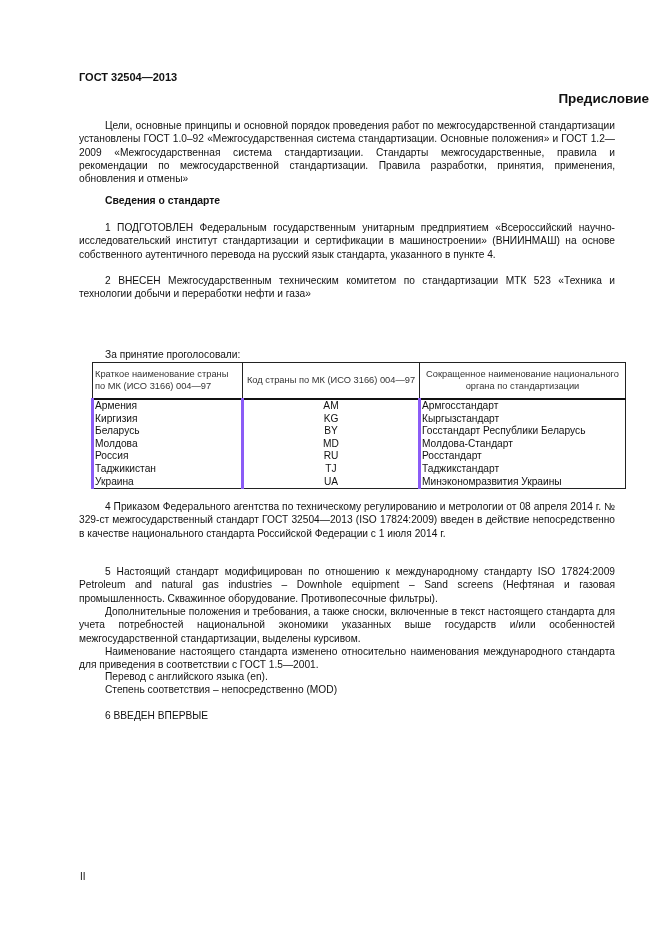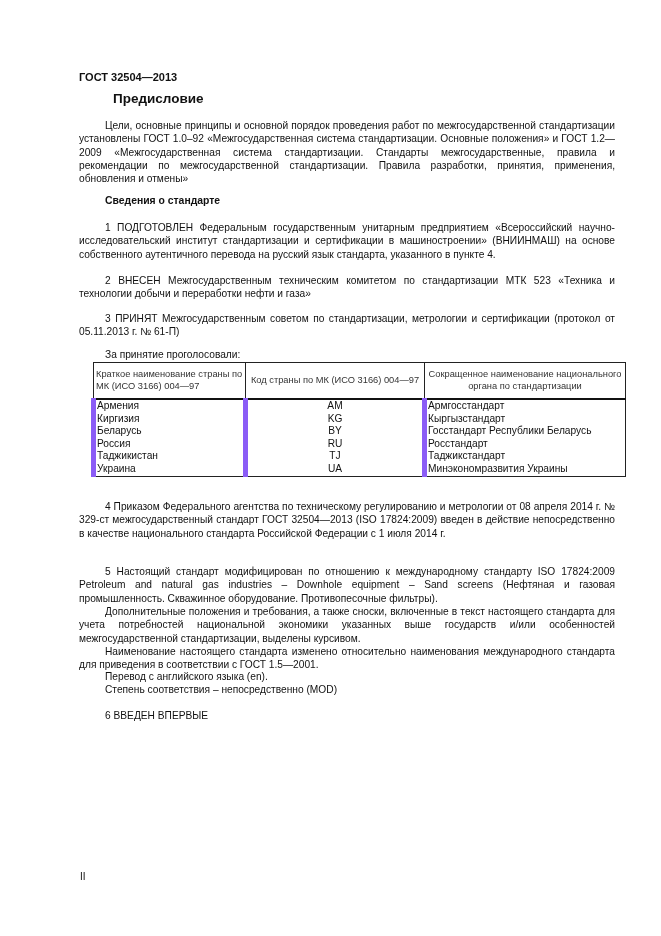--- a/index.html
+++ b/index.html
@@ -1,28 +1,28 @@
 <!DOCTYPE html>
 <html><head>
 <meta charset="utf-8">
 <style>
   html, body { margin: 0; padding: 0; background: #ffffff; }
   body { width: 661px; height: 936px; position: relative; overflow: hidden;
          font-family: "Liberation Sans", sans-serif; color: #111; }
   .page { position: absolute; left: 0; top: 9px; width: 661px; height: 936px; }
   .abs { position: absolute; }
   .doc-code { left: 79px; top: 62px; font-size: 11px; font-weight: bold; }
-  .title { left: 0; width: 649px; top: 82px; font-size: 13.5px; font-weight: bold; text-align: left; padding-left: 113px; box-sizing: border-box; }
+  .title { left: 0; width: 649px; top: 82px; font-size: 13.5px; font-weight: bold; text-align: right; padding-left: 90px; box-sizing: border-box; }
   .para { left: 79px; width: 536px; font-size: 10.2px; line-height: 13.3px; text-align: justify; }
   .para .ind { display: inline-block; width: 26px; }
   .subhead { left: 105px; font-size: 10.4px; font-weight: bold; text-align: right; }
   .plain { left: 105px; font-size: 10.2px; }
   table.votes { position: absolute; left: 91px; top: 353px; width: 535px; border-collapse: collapse; font-size: 10.2px; }
   table.votes th { font-weight: normal; font-size: 9.3px; line-height: 11.5px; color: #333; border: 1px solid #222; border-bottom: 2px solid #111; padding: 2px 2px; height: 31px; vertical-align: middle; }
-  table.votes td { border-left: 5px solid #8b5cf6; border-right: 1px solid #222; padding: 0 1px; line-height: 12.6px; height: 12.6px; }
+  table.votes td { border-left: 3px solid #8b5cf6; border-right: 1px solid #222; padding: 0 1px; line-height: 12.6px; height: 12.6px; }
   table.votes tr:last-child td { border-bottom: 1px solid #222; }
   .c1 { width: 145px; text-align: left; }
   .c2 { width: 172px; text-align: center; }
   .c3 { text-align: left; margin-left: 15px; }
   .pagenum { left: 80px; top: 862px; font-size: 10px; }
 </style>
 </head>
 <body>
 
 <div class="page">
@@ -31,21 +31,20 @@
   <div class="abs title">Предисловие</div>
 
   <div class="abs para" style="top:110px;"><span class="ind"></span><span>Цели, основные принципы и основной порядок проведения работ по межгосударственной стандартизации установлены ГОСТ 1.0–92 «Межгосударственная система стандартизации. Основные положения» и ГОСТ 1.2—2009 «Межгосударственная система стандартизации. Стандарты межгосударственные, правила и рекомендации по межгосударственной стандартизации. Правила разработки, принятия, применения, обновления и отмены»</span></div>
 
   <div class="abs subhead" style="top:186px;">Сведения о стандарте</div>
 
   <div class="abs para" style="top:212px;"><span class="ind"></span><span>1 ПОДГОТОВЛЕН Федеральным государственным унитарным предприятием «Всероссийский научно-исследовательский институт стандартизации и сертификации в машиностроении» (ВНИИНМАШ) на основе собственного аутентичного перевода на русский язык стандарта, указанного в пункте 4.</span></div>
 
   <div class="abs para" style="top:265px;"><span class="ind"></span><span>2 ВНЕСЕН Межгосударственным техническим комитетом по стандартизации МТК 523 «Техника и технологии добычи и переработки нефти и газа»</span></div>
 
-  <div class="abs para" style="top:303px;"><span class="ind"></span><span>3 ПРИНЯТ Межгосударственным советом по стандартизации, метрологии и сертификации (протокол от 05.11.2013 г. № 61-П)</span></div>
 
   <div class="abs plain" style="top:340px;">За принятие проголосовали:</div>
 
   <table class="votes">
     <thead>
       <tr>
         <th class="c1">Краткое наименование страны по МК (ИСО 3166) 004—97</th>
         <th class="c2">Код страны по МК (ИСО 3166) 004—97</th>
         <th class="c3" style="text-align:center;">Сокращенное наименование национального органа по стандартизации</th>
       </tr>
@@ -58,20 +57,25 @@
       </tr>
       <tr>
         <td class="c1">Киргизия</td>
         <td class="c2">KG</td>
         <td class="c3">Кыргызстандарт</td>
       </tr>
       <tr>
         <td class="c1">Беларусь</td>
         <td class="c2">BY</td>
         <td class="c3">Госстандарт Республики Беларусь</td>
+      </tr>
+      <tr>
+        <td class="c1">Молдова</td>
+        <td class="c2">MD</td>
+        <td class="c3">Молдова-Стандарт</td>
       </tr>
       <tr>
         <td class="c1">Россия</td>
         <td class="c2">RU</td>
         <td class="c3">Росстандарт</td>
       </tr>
       <tr>
         <td class="c1">Таджикистан</td>
         <td class="c2">TJ</td>
         <td class="c3">Таджикстандарт</td>

